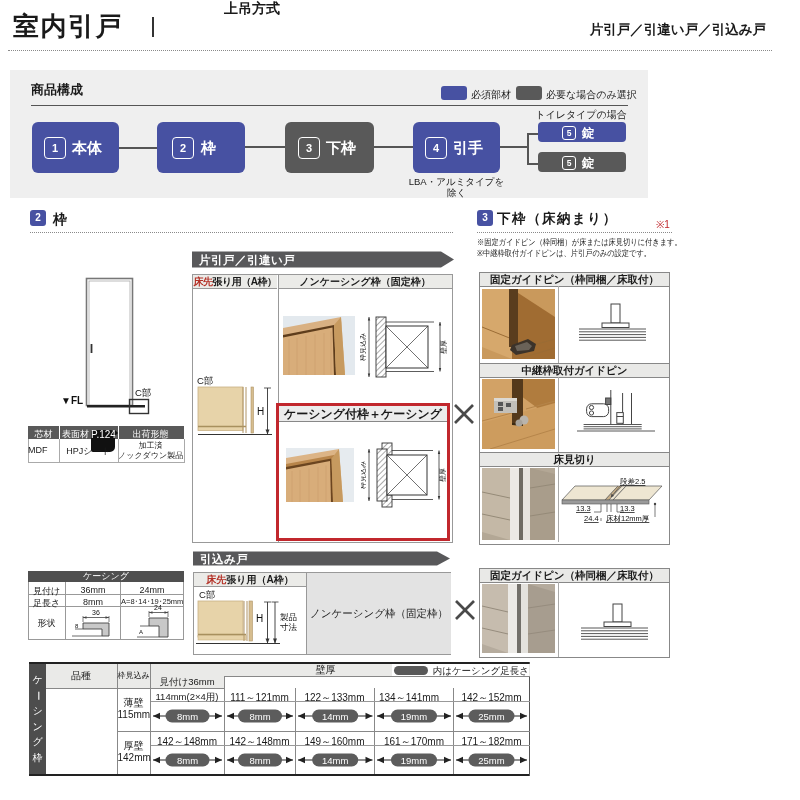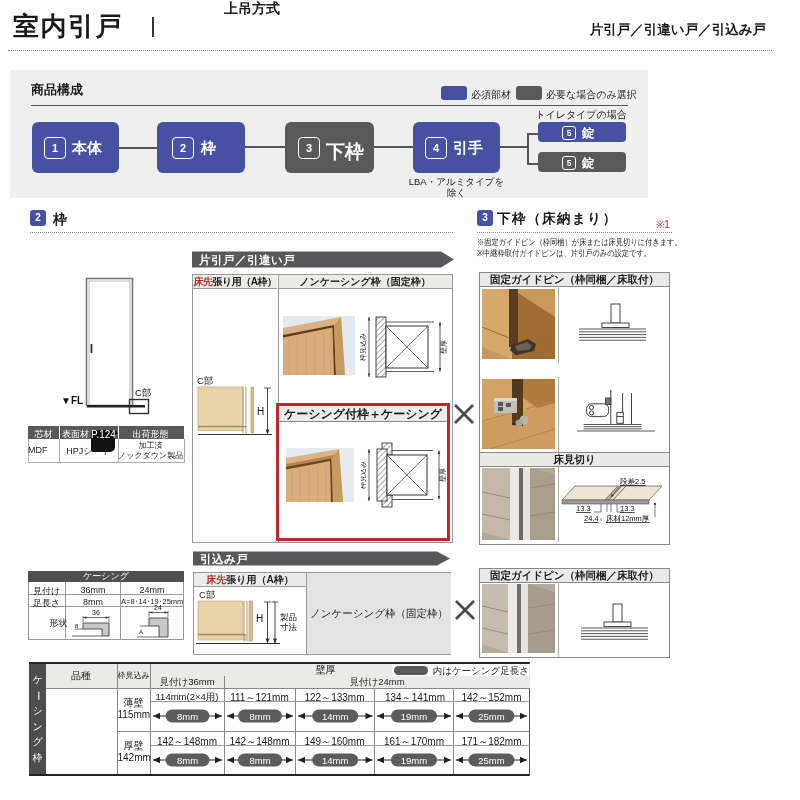--- a/index.html
+++ b/index.html
@@ -55,21 +55,21 @@
  <div style="position:absolute;left:40px;top:17px;color:#fff;font-size:15px;font-weight:bold;">本体</div>
 </div>
 
 <div class="b" style="left:157px;top:122px;width:88px;height:51px;background:#4751a2;border-radius:6px;">
  <div style="position:absolute;left:15px;top:15px;width:20px;height:20px;border:1.5px solid #fff;border-radius:4px;color:#fff;font-size:11px;font-weight:bold;text-align:center;line-height:20px;">2</div>
  <div style="position:absolute;left:44px;top:17px;color:#fff;font-size:15px;font-weight:bold;">枠</div>
 </div>
 
 <div class="b" style="left:285px;top:122px;width:89px;height:51px;background:#595959;border-radius:6px;">
  <div style="position:absolute;left:13px;top:15px;width:20px;height:20px;border:1.5px solid #fff;border-radius:4px;color:#fff;font-size:11px;font-weight:bold;text-align:center;line-height:20px;">3</div>
- <div style="position:absolute;left:41px;top:17px;color:#fff;font-size:19px;font-weight:bold;">下枠</div>
+ <div style="position:absolute;left:41px;top:17px;color:#fff;font-size:15px;font-weight:bold;">下枠</div>
 </div>
 
 <div class="b" style="left:413px;top:122px;width:87px;height:51px;background:#4751a2;border-radius:6px;">
  <div style="position:absolute;left:12px;top:15px;width:20px;height:20px;border:1.5px solid #fff;border-radius:4px;color:#fff;font-size:11px;font-weight:bold;text-align:center;line-height:20px;">4</div>
  <div style="position:absolute;left:40px;top:17px;color:#fff;font-size:15px;font-weight:bold;">引手</div>
 </div>
 
 <div class="b" style="left:527px;top:108px;width:108px;font-size:10px;text-align:center;">トイレタイプの場合</div>
 
 <div class="b" style="left:538px;top:122px;width:88px;height:20px;background:#4751a2;border-radius:4px;">
@@ -129,21 +129,21 @@
  <div style="position:absolute;left:0;top:35px;width:156px;height:1px;background:#999;"></div>
 
  <div style="position:absolute;left:0;top:13.5px;width:37px;text-align:center;">見付け</div>
  <div style="position:absolute;left:38px;top:13.5px;width:54px;text-align:center;">36mm</div>
  <div style="position:absolute;left:93px;top:13.5px;width:62px;text-align:center;">24mm</div>
 
  <div style="position:absolute;left:0;top:25.5px;width:37px;text-align:center;">足長さ</div>
  <div style="position:absolute;left:38px;top:25.5px;width:54px;text-align:center;">8mm</div>
  <div style="position:absolute;left:93px;top:25.5px;width:62px;text-align:center;font-size:7.5px;white-space:nowrap;">A=8･14･19･25mm</div>
 
- <div style="position:absolute;left:12px;top:46px;width:37px;text-align:center;">形状</div>
+ <div style="position:absolute;left:0;top:46px;width:37px;text-align:center;">形状</div>
 </div>
 
 <svg class="b" style="left:70px;top:609px;" width="50" height="33" viewBox="0 0 50 33">
  <text x="26" y="6" font-size="7" fill="#111" text-anchor="middle">36</text>
  <line x1="13" y1="8.5" x2="39" y2="8.5" stroke="#444" stroke-width="0.8"></line>
  <polygon points="13,8.5 16.5,7.2 16.5,9.8" fill="#444"></polygon>
     <polygon points="39,8.5 35.5,7.2 35.5,9.8" fill="#444"></polygon>
  <line x1="13" y1="7" x2="13" y2="13" stroke="#444" stroke-width="0.7"></line>
  <line x1="39" y1="7" x2="39" y2="13" stroke="#444" stroke-width="0.7"></line>
  <path d="M13 14 L39 14 L39 27 L32 27 L32 20 L13 20 Z" fill="#c8c8c8" stroke="#444" stroke-width="0.9"></path>
@@ -326,20 +326,21 @@
 
 <div class="b dot" style="left:477px;top:232px;width:195px;"></div>
 
 <div class="b nw" style="left:477px;top:237px;font-size:8.5px;line-height:10.5px;color:#222;transform:scaleX(0.85);transform-origin:0 0;">※固定ガイドピン（枠同梱）が床または床見切りに付きます。<br>※中継枠取付ガイドピンは、片引戸のみの設定です。</div>
 
 <div class="b" style="left:479px;top:272px;width:189px;height:271px;border:1px solid #888;background:#fff;">
 
  <div style="position:absolute;left:0;top:0;width:189px;height:13px;background:#e9e9e7;border-bottom:1px solid #888;font-size:10.5px;font-weight:bold;text-align:center;line-height:13.5px;white-space:nowrap;">固定ガイドピン（枠同梱／床取付）</div>
  <div style="position:absolute;left:77.5px;top:13px;width:1px;height:77px;background:#aaa;"></div>
 
+ <div style="position:absolute;left:0;top:90px;width:189px;height:13px;background:#e9e9e7;border-top:1px solid #888;border-bottom:1px solid #888;font-size:10.5px;font-weight:bold;text-align:center;line-height:13.5px;">中継枠取付ガイドピン</div>
  <div style="position:absolute;left:77.5px;top:104px;width:1px;height:75px;background:#aaa;"></div>
 
  <div style="position:absolute;left:0;top:179px;width:189px;height:13px;background:#e9e9e7;border-top:1px solid #888;border-bottom:1px solid #888;font-size:10.5px;font-weight:bold;text-align:center;line-height:13.5px;">床見切り</div>
  <div style="position:absolute;left:77.5px;top:192px;width:1px;height:77px;background:#aaa;"></div>
 </div>
 
 <svg class="b" style="left:482px;top:289px;" width="73" height="70" viewBox="0 0 73 70">
  <rect width="73" height="70" fill="#c9995c"></rect>
  <polygon points="30,0 73,28 73,70 30,70" fill="#a06c32"></polygon>
  <polygon points="0,0 30,0 30,70 0,58" fill="#d6a86c"></polygon>
@@ -495,21 +496,20 @@
  <div style="position:absolute;left:88.5px;top:2px;width:32px;height:24px;background:#eaeae8;border-right:1px solid #888;border-bottom:1px solid #888;text-align:center;font-size:8px;line-height:24px;white-space:nowrap;">枠見込み</div>
 
  <div style="position:absolute;left:121.5px;top:2px;width:379.5px;height:12px;background:#eaeae8;border-bottom:1px solid #888;"></div>
     <div style="position:absolute;left:121.5px;top:2px;width:350px;height:12px;text-align:center;line-height:12px;">壁厚</div>
 
  <div style="position:absolute;left:363px;top:2px;width:137px;height:12px;background:#fff;text-align:right;font-size:9.5px;line-height:13px;">内はケーシング足長さ</div>
  <div style="position:absolute;left:365px;top:4px;width:34px;height:9px;background:#595959;border-radius:4.5px;"></div>
 
  <div style="position:absolute;left:121.5px;top:14px;width:73px;height:12px;background:#eaeae8;border-right:1px solid #888;border-bottom:1px solid #888;text-align:center;font-size:9.5px;line-height:12px;">見付け36mm</div>
 
- <div style="position:absolute;left:195.5px;top:14px;width:305px;height:12px;background:#eaeae8;border-bottom:1px solid #888;text-align:center;font-size:9.5px;line-height:12px;">見付け24mm</div>
 
  <div style="position:absolute;left:16.5px;top:27px;width:71px;height:85px;border-right:1px solid #888;"></div>
 
  <div style="position:absolute;left:88.5px;top:27px;width:32px;height:42px;border-right:1px solid #888;border-bottom:1px solid #888;text-align:center;">
       <div style="margin-top:8px;line-height:12px;">薄壁<br>115mm</div>
     </div>
  <div style="position:absolute;left:88.5px;top:70px;width:32px;height:42px;border-right:1px solid #888;text-align:center;">
       <div style="margin-top:8px;line-height:12px;">厚壁<br>142mm</div>
     </div>
 
@@ -518,21 +518,21 @@
  <div style="position:absolute;left:345px;top:26px;width:1px;height:86px;background:#888;"></div>
  <div style="position:absolute;left:424px;top:26px;width:1px;height:86px;background:#888;"></div>
 
  <div style="position:absolute;left:121.5px;top:39px;width:379px;height:1px;background:#999;"></div>
  <div style="position:absolute;left:88.5px;top:69px;width:412px;height:1px;background:#888;"></div>
  <div style="position:absolute;left:121.5px;top:83px;width:379px;height:1px;background:#999;"></div>
 
  <div style="position:absolute;left:121.5px;top:28.5px;width:73px;text-align:center;font-size:9.5px;" class="nw">114mm(2×4用)</div>
  <div style="position:absolute;left:195.5px;top:28.5px;width:70px;text-align:center;">111～121mm</div>
  <div style="position:absolute;left:266.5px;top:28.5px;width:78px;text-align:center;">122～133mm</div>
- <div style="position:absolute;left:356px;top:28.5px;width:78px;text-align:left;">134～141mm</div>
+ <div style="position:absolute;left:332px;top:28.5px;width:78px;text-align:right;">134～141mm</div>
  <div style="position:absolute;left:425px;top:28.5px;width:75px;text-align:center;">142～152mm</div>
 
  <div style="position:absolute;left:121.5px;top:72.5px;width:73px;text-align:center;">142～148mm</div>
  <div style="position:absolute;left:195.5px;top:72.5px;width:70px;text-align:center;">142～148mm</div>
  <div style="position:absolute;left:266.5px;top:72.5px;width:78px;text-align:center;">149～160mm</div>
  <div style="position:absolute;left:346px;top:72.5px;width:78px;text-align:center;">161～170mm</div>
  <div style="position:absolute;left:425px;top:72.5px;width:75px;text-align:center;">171～182mm</div>
 </div>
 
 <svg class="b" style="left:150.5px;top:707px;" width="73" height="18" viewBox="0 0 73 18">

